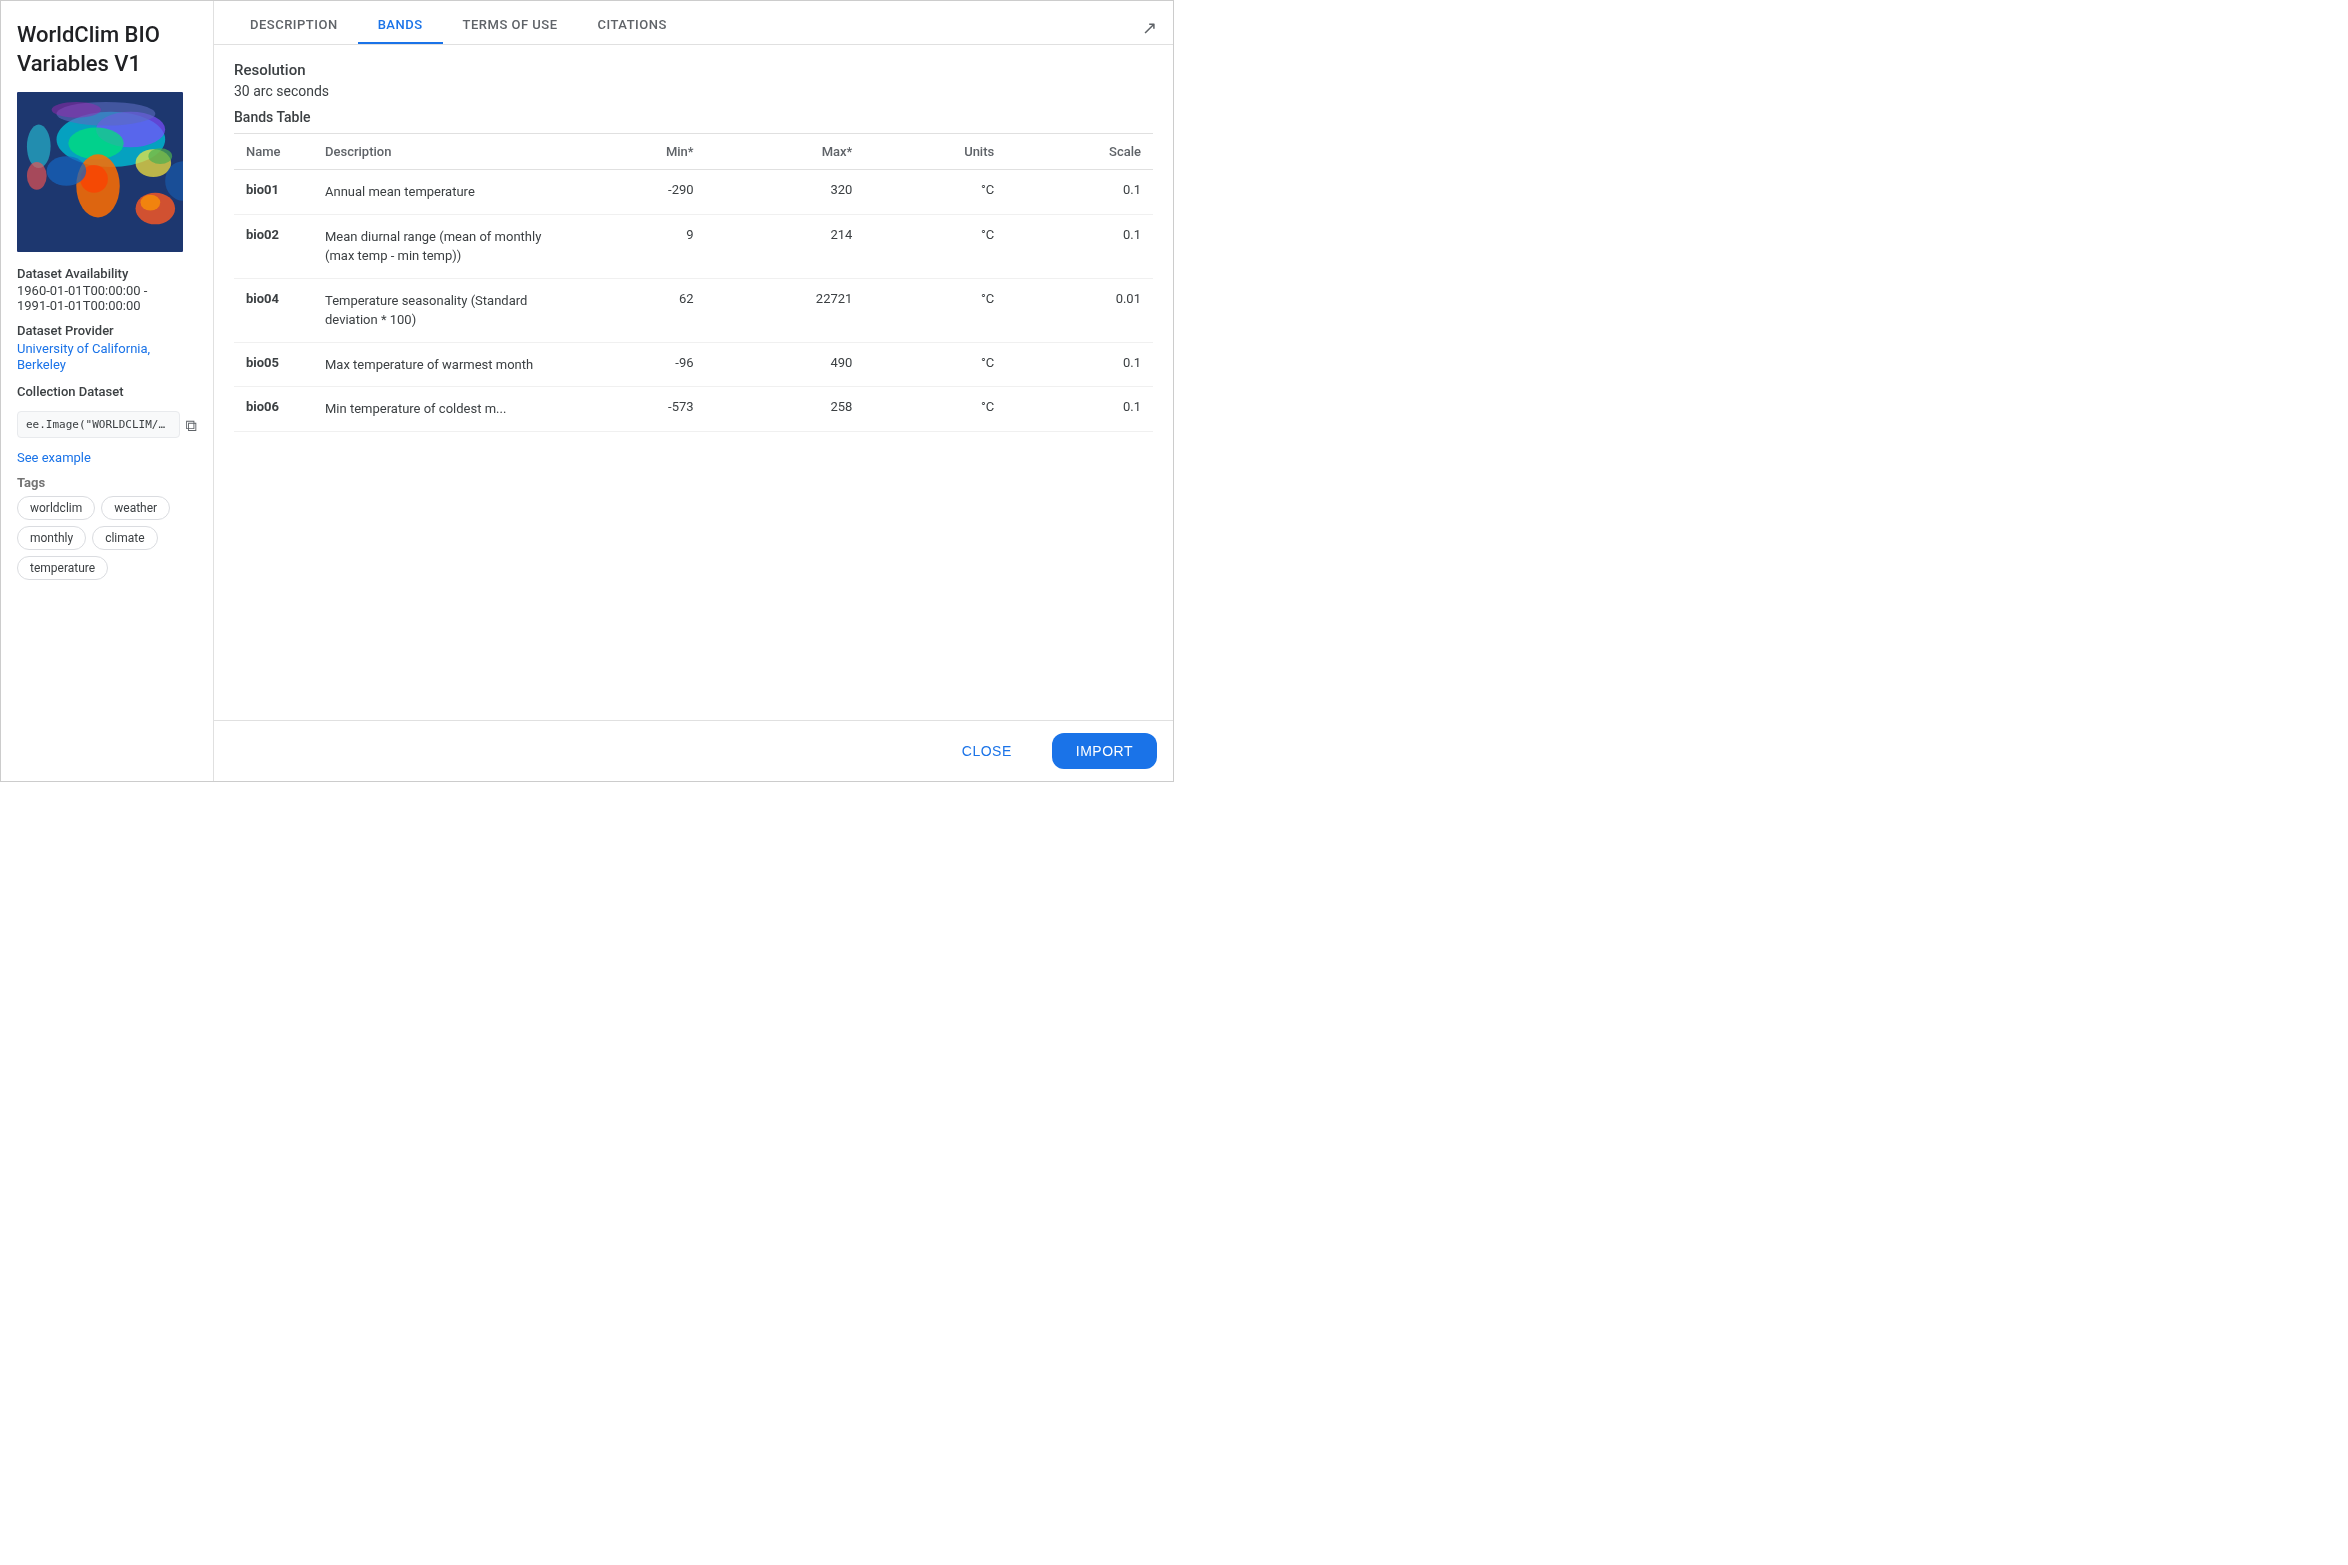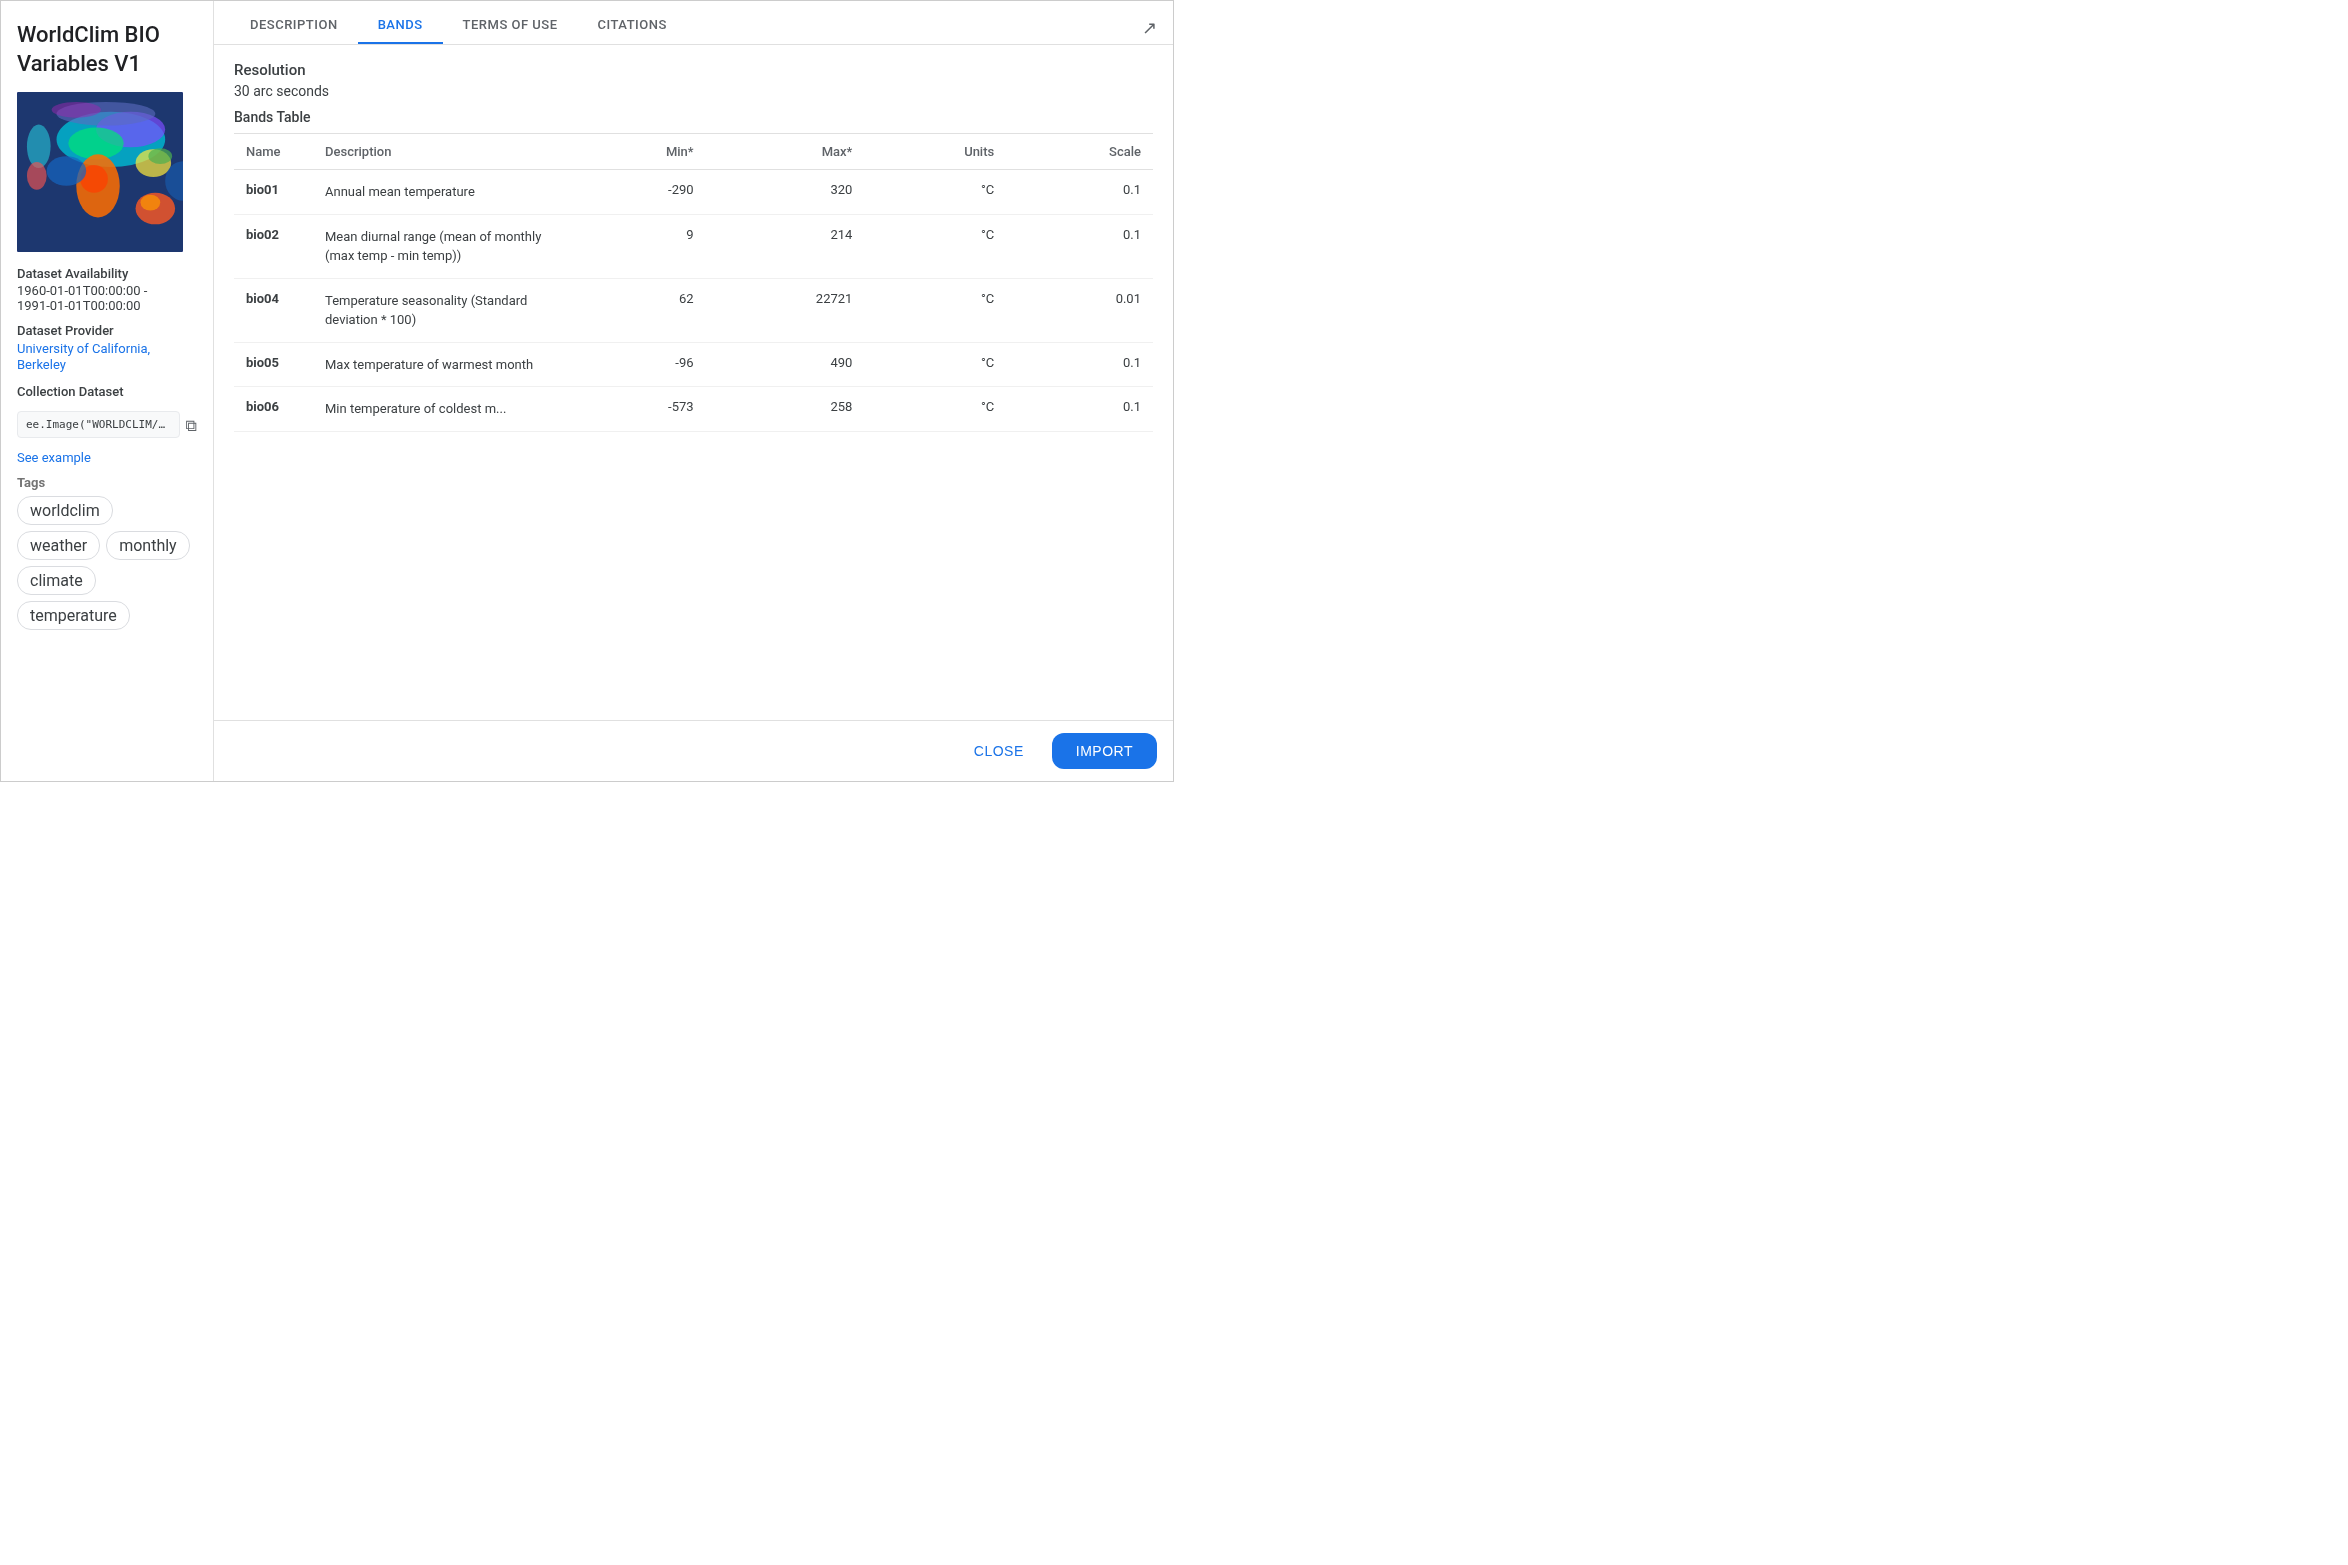--- a/index.html
+++ b/index.html
@@ -99,21 +99,21 @@
     }
     .tags-row {
       display: flex;
       flex-wrap: wrap;
       gap: 6px;
     }
     .tag-chip {
       border: 1px solid #dadce0;
       border-radius: 14px;
       padding: 4px 12px;
-      font-size: 16px;
+      font-size: 12px;
       color: #3c4043;
       background: #fff;
       cursor: pointer;
     }
     
     .right-panel {
       flex: 1;
       display: flex;
       flex-direction: column;
       overflow: hidden;
@@ -209,21 +209,21 @@
       width: 257px;
       line-height: 1.5;
     }
     
     .bottom-bar {
       display: flex;
       justify-content: flex-end;
       align-items: center;
       padding: 12px 16px;
       border-top: 1px solid #e0e0e0;
-      gap: 8px;
+      gap: 20px;
       background: #fff;
     }
     .btn-close {
       color: #1a73e8;
       background: none;
       border: none;
       font-size: 14px;
       font-weight: 500;
       padding: 10px 20px;
       cursor: pointer;

